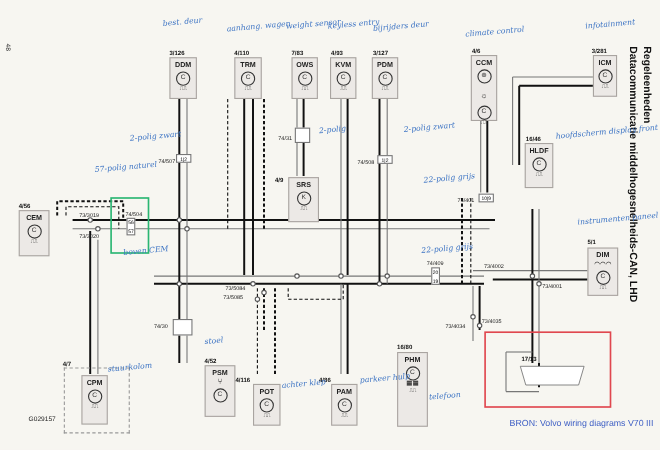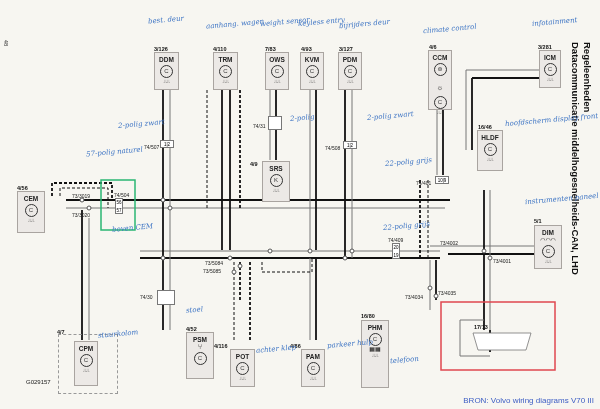--- a/index.html
+++ b/index.html
@@ -6,21 +6,21 @@
   body{width:600px;height:409px;overflow:hidden;background:#f7f6f1;font-family:"Liberation Sans",sans-serif;position:relative;}
   #diagram{position:absolute;left:0;top:0;width:600px;height:409px;}
   .mod{position:absolute;background:#ece9e6;border:1px solid #a9a4a0;box-sizing:border-box;text-align:center;}
   .mod .name{font-size:6.5px;font-weight:bold;color:#222;margin-top:3px;}
   .mod .ic{display:block;margin:2px auto 0;width:11px;height:11px;border:1px solid #333;border-radius:50%;font-size:6px;line-height:11px;color:#333;}
   .mod .sq{font-size:5px;color:#333;letter-spacing:-0.5px;line-height:6px;}
   .mid{position:absolute;font-size:5.5px;font-weight:bold;color:#111;}
   .note{position:absolute;font-family:"DejaVu Serif",serif;font-style:italic;color:#3d74c4;font-size:7px;line-height:8px;transform:rotate(-5deg);}
   .lbl{position:absolute;font-size:5px;color:#222;}
   .title{position:absolute;font-weight:bold;color:#111;writing-mode:vertical-rl;font-size:9.5px;}
-  .src{position:absolute;right:6px;bottom:4px;font-size:8px;color:#3d5ec4;}
+  .src{position:absolute;right:6px;bottom:20px;font-size:8px;color:#3d5ec4;}
   .pg{position:absolute;left:3px;top:40px;font-size:6px;color:#333;transform:rotate(90deg);}
   .conn{position:absolute;background:#fff;border:1px solid #777;font-size:4.5px;text-align:center;line-height:7px;box-sizing:border-box;}
 </style>
 </head>
 <body>
 
 <div id="diagram">
   <svg width="600" height="409" style="position:absolute;left:0;top:0">
 
     <g stroke="#111" fill="none">

